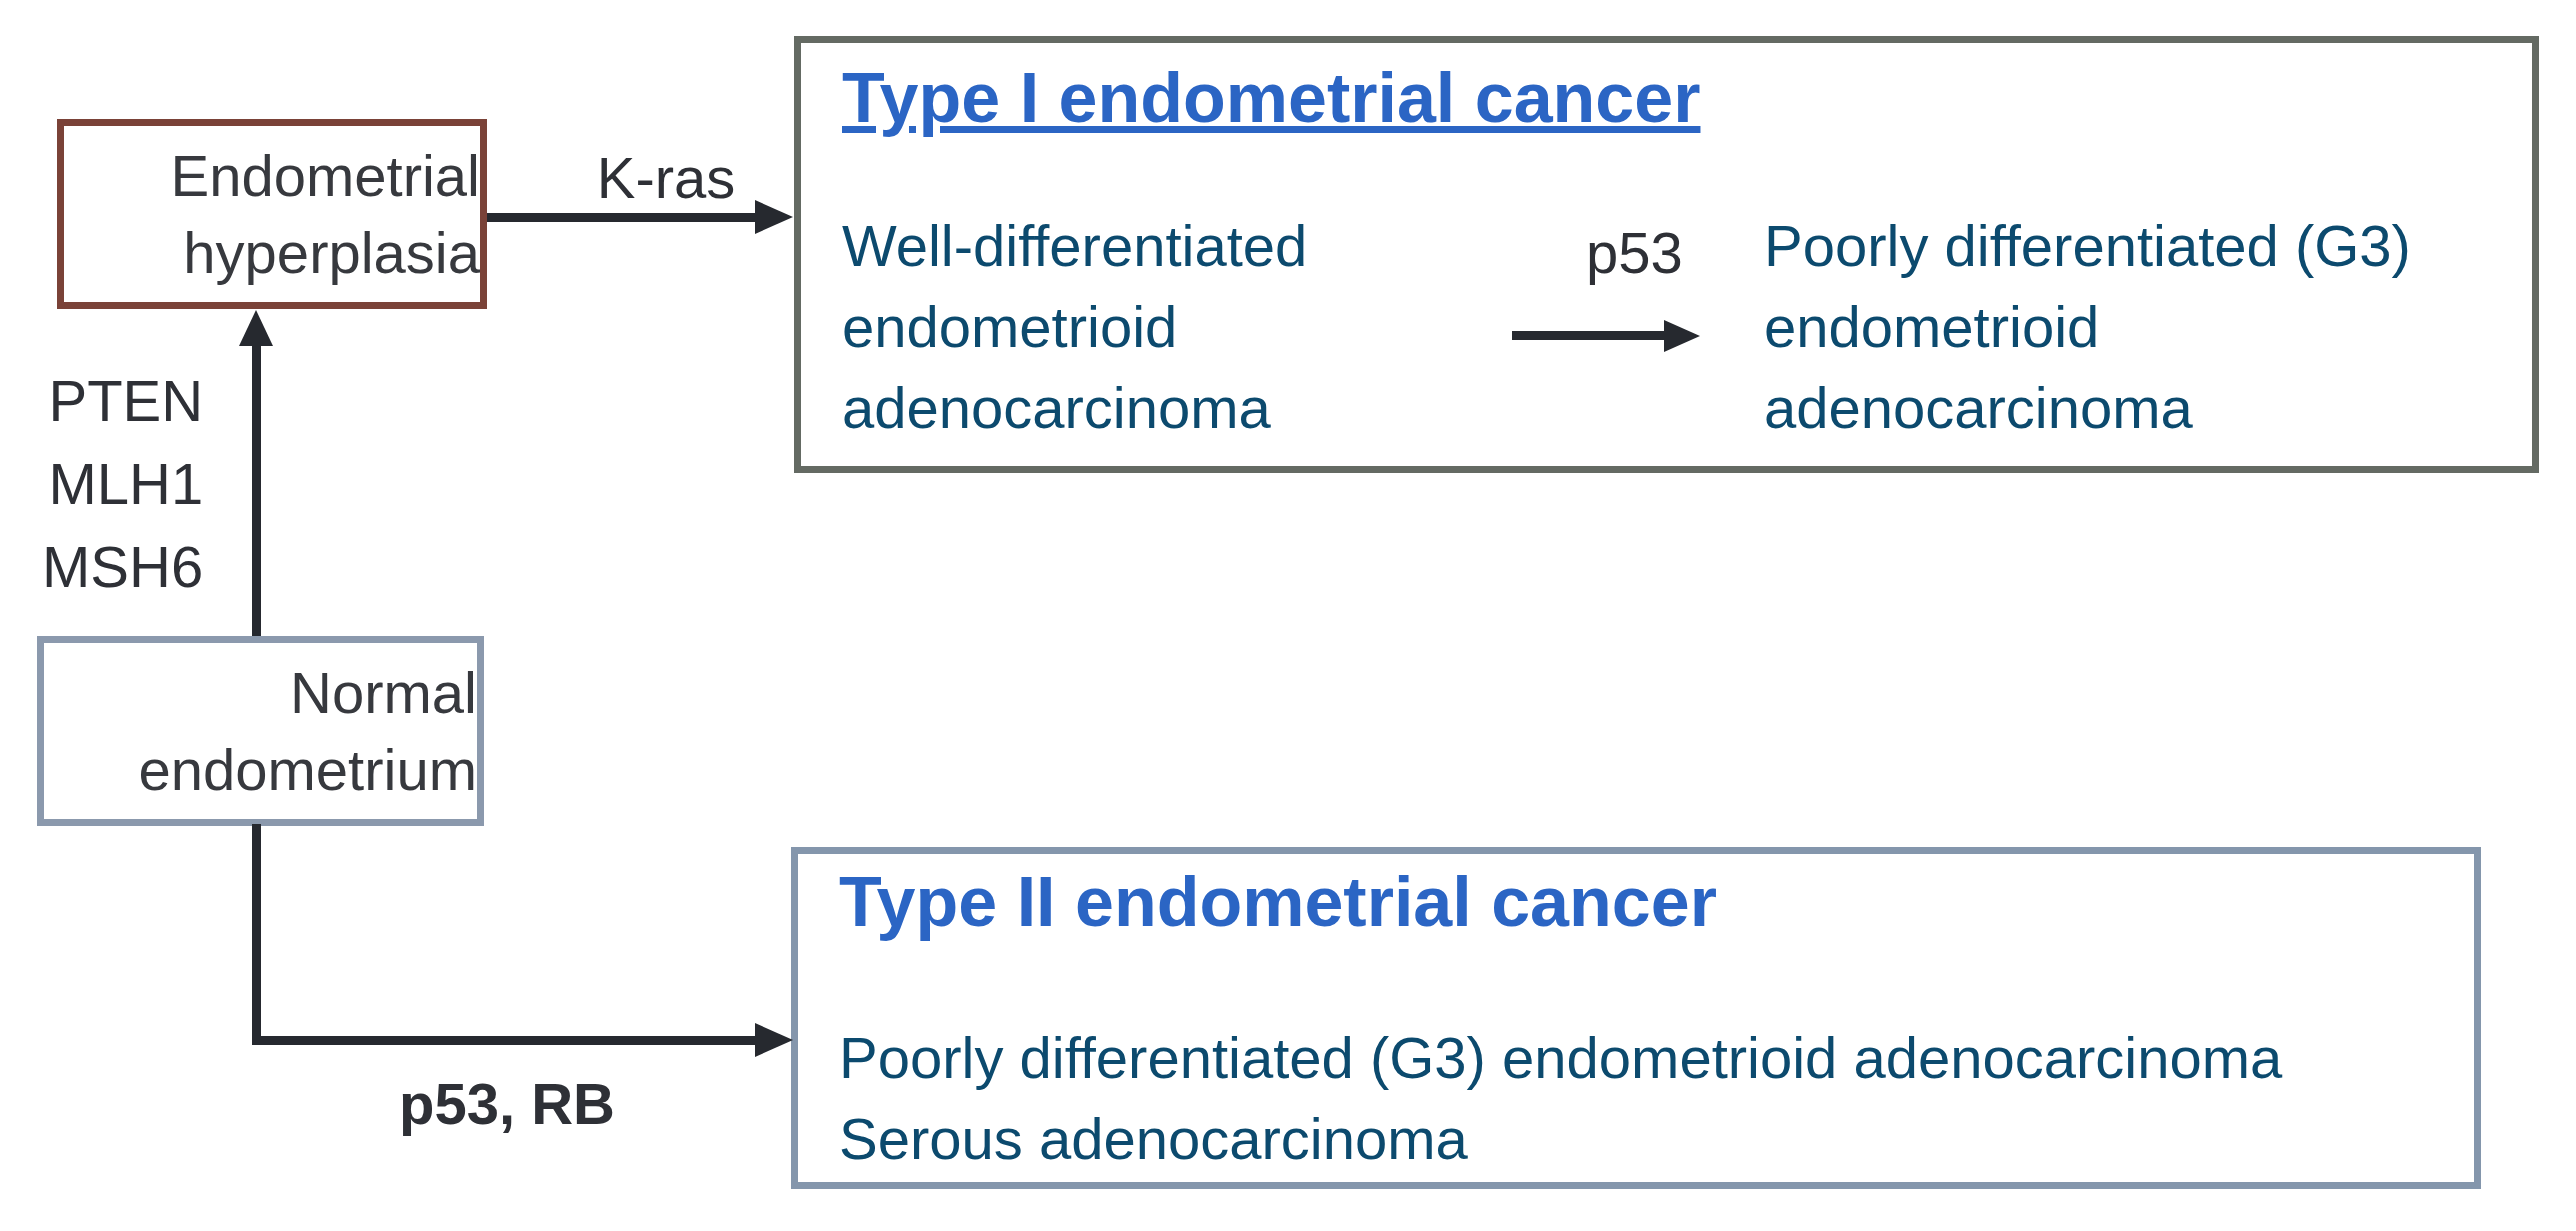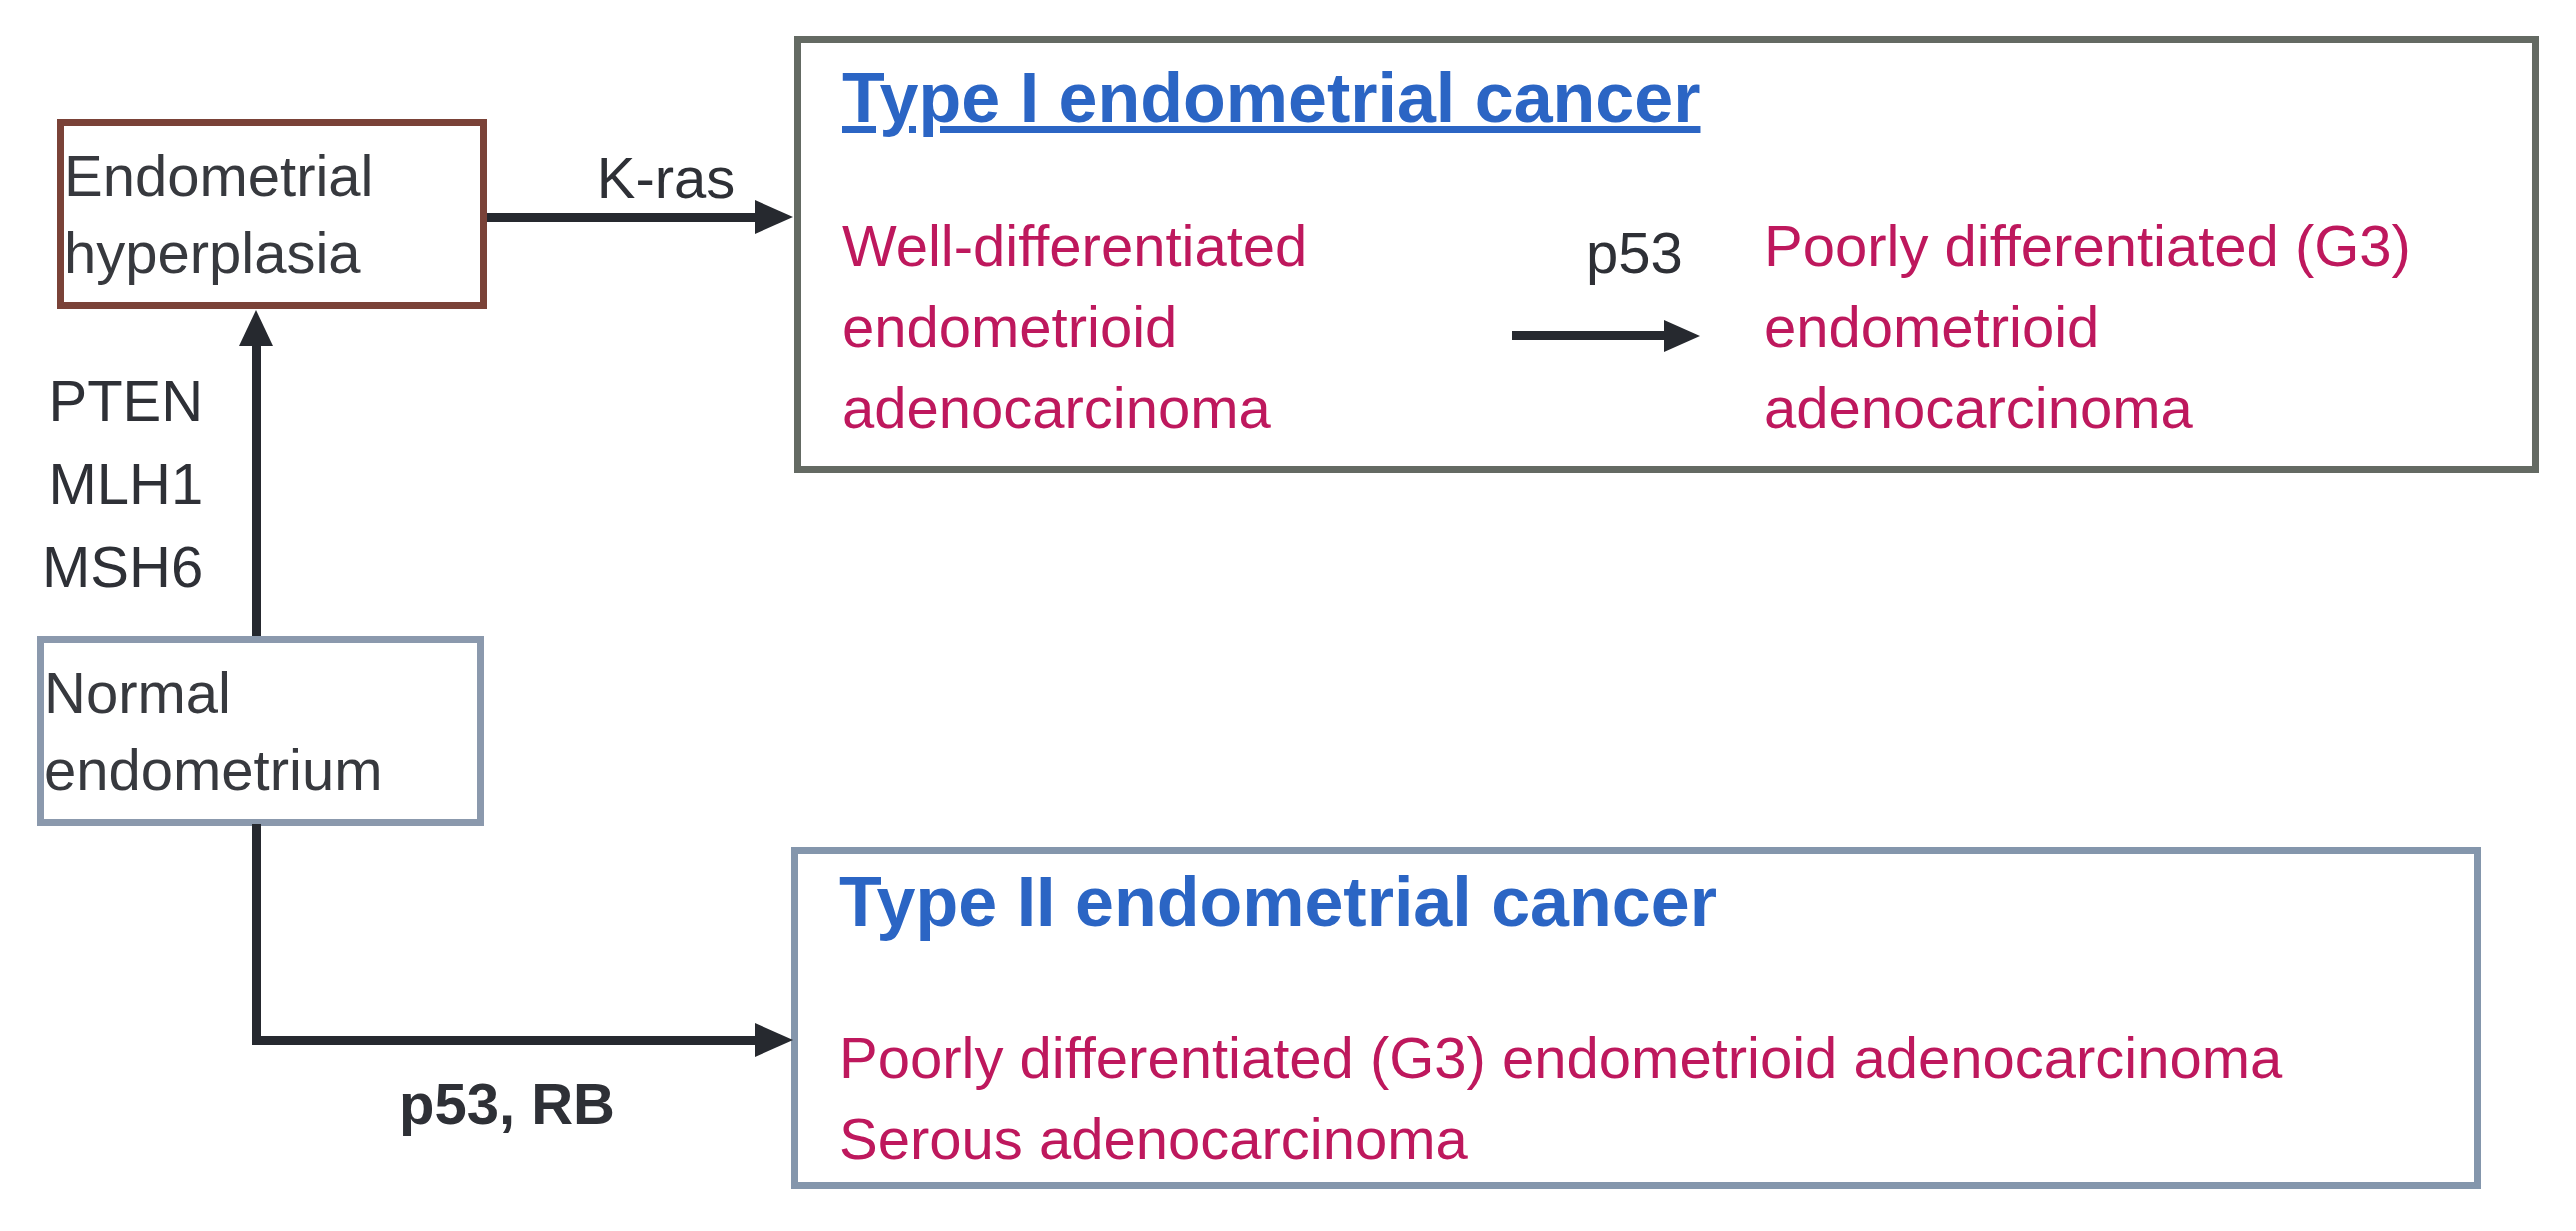--- a/index.html
+++ b/index.html
@@ -14,21 +14,21 @@
     height: 1231px;
     background: #ffffff;
     overflow: hidden;
   }
   .node {
     position: absolute;
     box-sizing: border-box;
     background: #ffffff;
     display: flex;
     flex-direction: column;
-    align-items: flex-start;
+    align-items: flex-end;
     justify-content: center;
     text-align: center;
   }
   .node .nline {
     font-size: 58px;
     line-height: 77px;
     color: #37393e;
     white-space: nowrap;
   }
   .box-hyperplasia {
@@ -59,21 +59,21 @@
     line-height: 85px;
     color: #2b65c4;
     white-space: nowrap;
   }
   .title-type1 { left: 842px; top: 56px; text-decoration: underline; }
   .title-type2 { left: 839px; top: 860px; }
   .textcol {
     position: absolute;
     font-size: 58px;
     line-height: 81px;
-    color: #be185d;
+    color: #0c4a6e;
   }
   .textcol div { white-space: nowrap; }
   .col-type1-left  { left: 842px;  top: 205px; }
   .col-type1-right { left: 1764px; top: 205px; }
   .col-type2       { left: 839px;  top: 1017px; }
   .edge-label {
     position: absolute;
     font-size: 58px;
     line-height: 66px;
     color: #2e3036;

